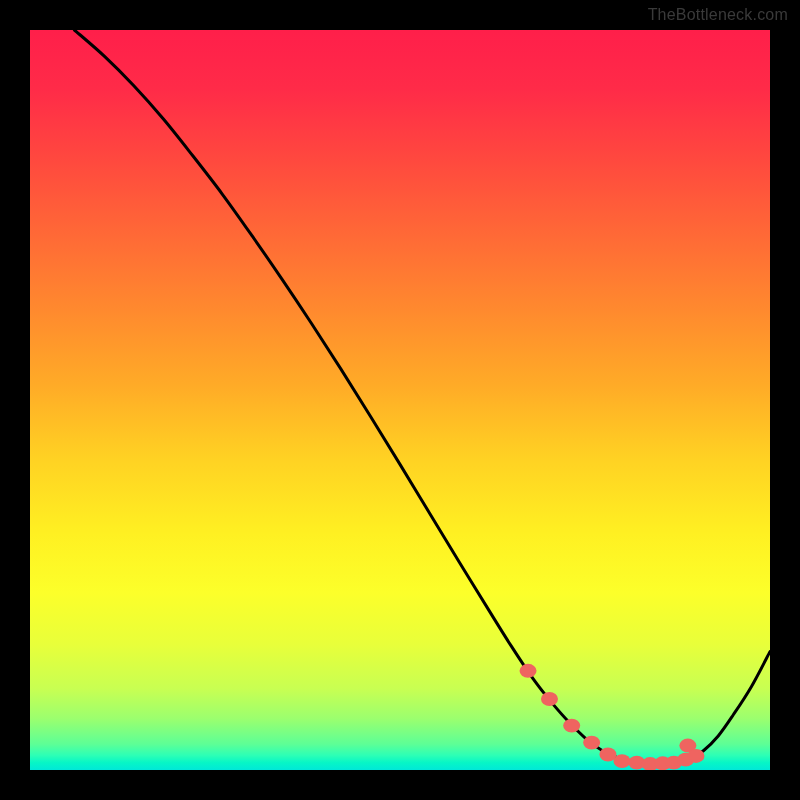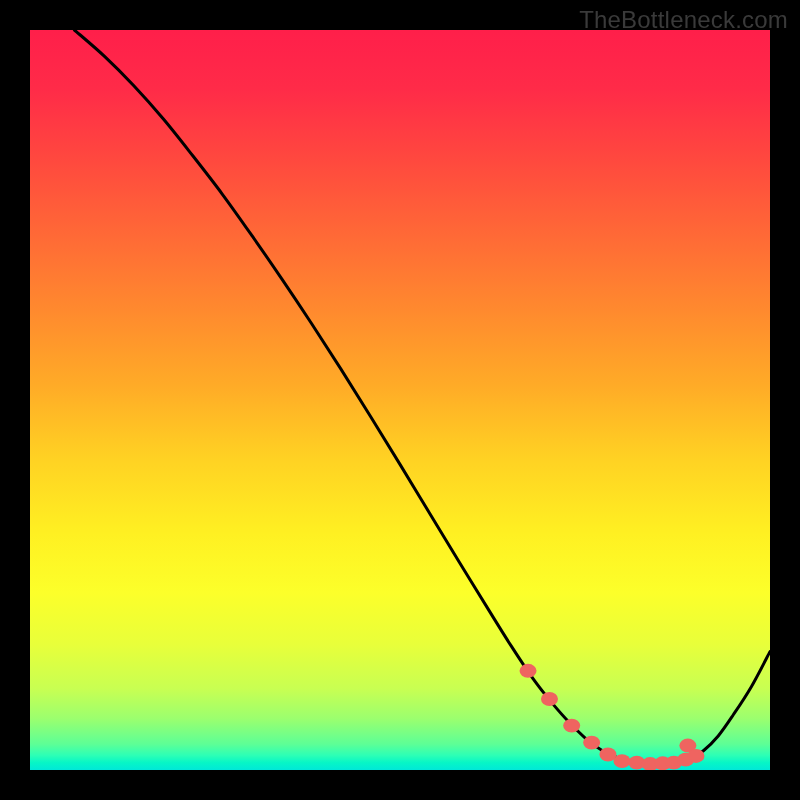--- a/index.html
+++ b/index.html
@@ -8,21 +8,21 @@
     position: relative;
     width: 800px;
     height: 800px;
     background: #000;
   }
   .watermark {
     position: absolute;
     top: 6px;
     right: 12px;
     font-family: Arial, Helvetica, sans-serif;
-    font-size: 24px;
+    font-size: 16px;
     color: #3a3a3a;
     letter-spacing: 0.2px;
     font-weight: 400;
   }
   .plot-area {
     position: absolute;
     left: 30px;
     top: 30px;
     width: 740px;
     height: 740px;

